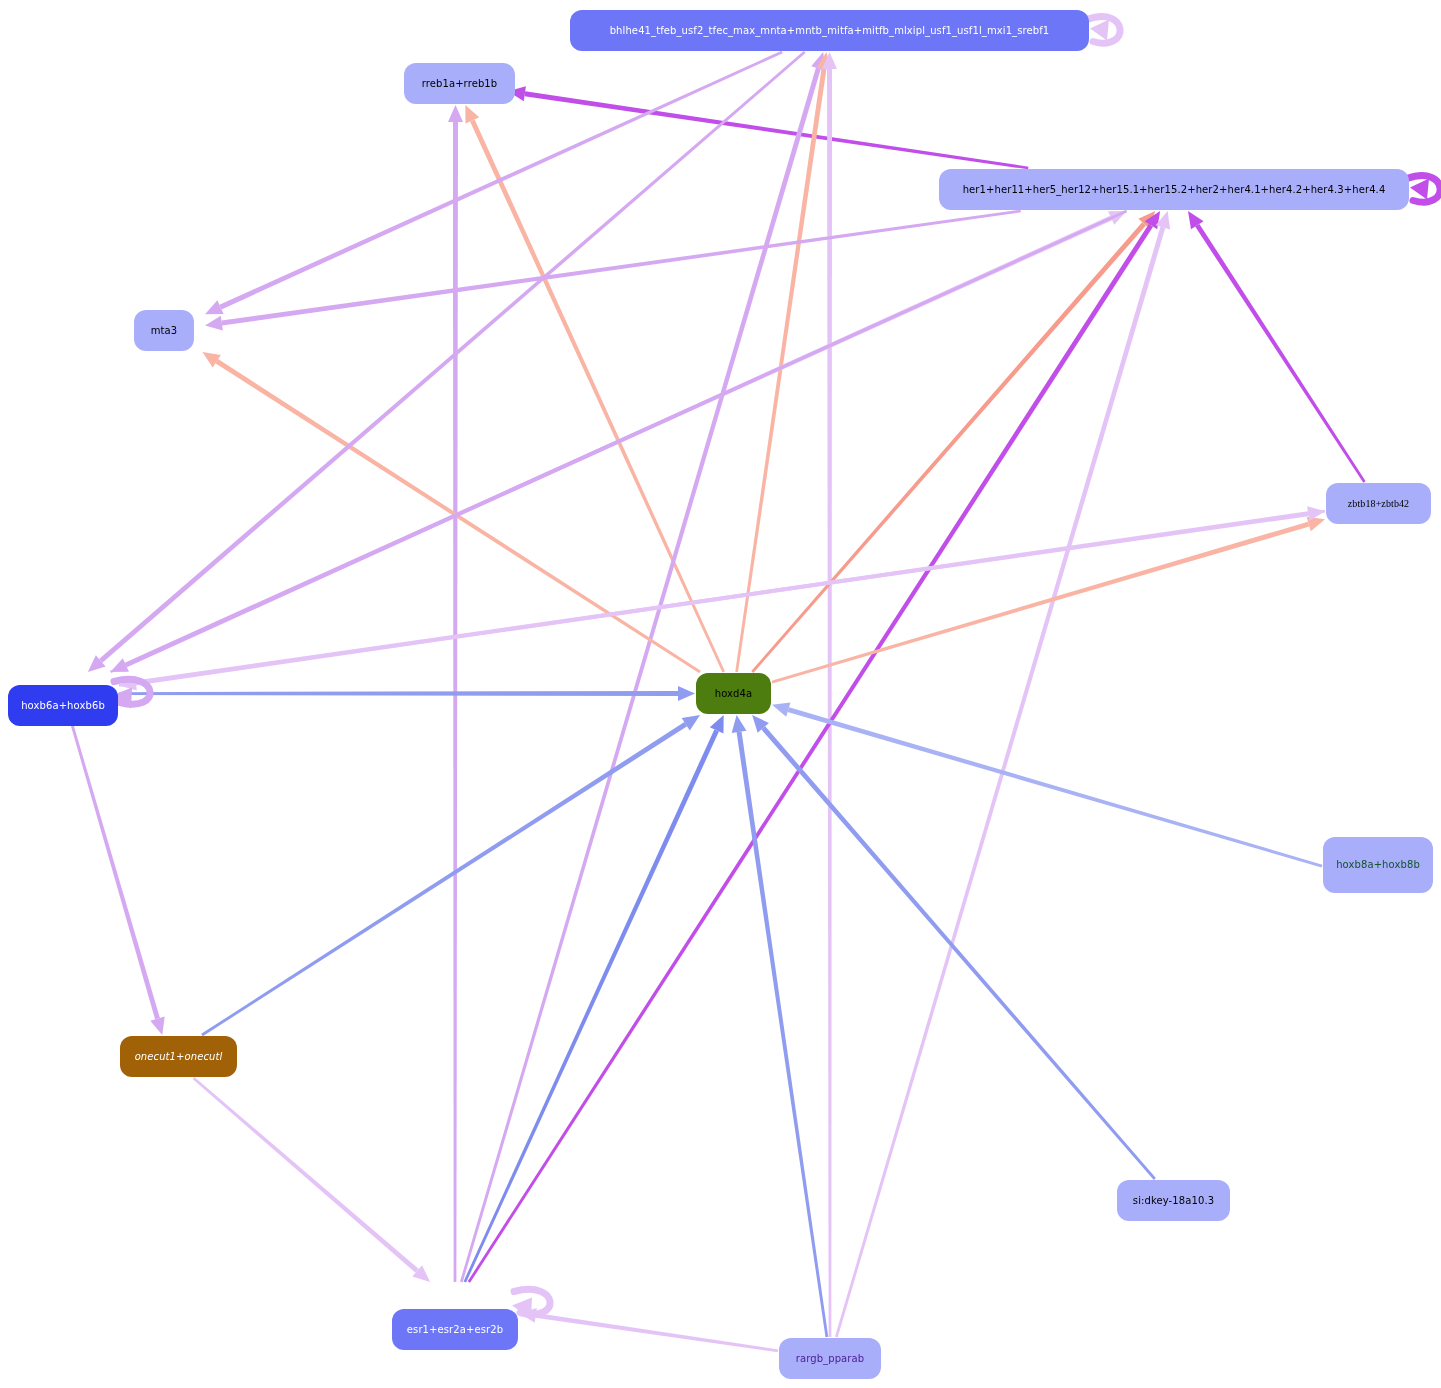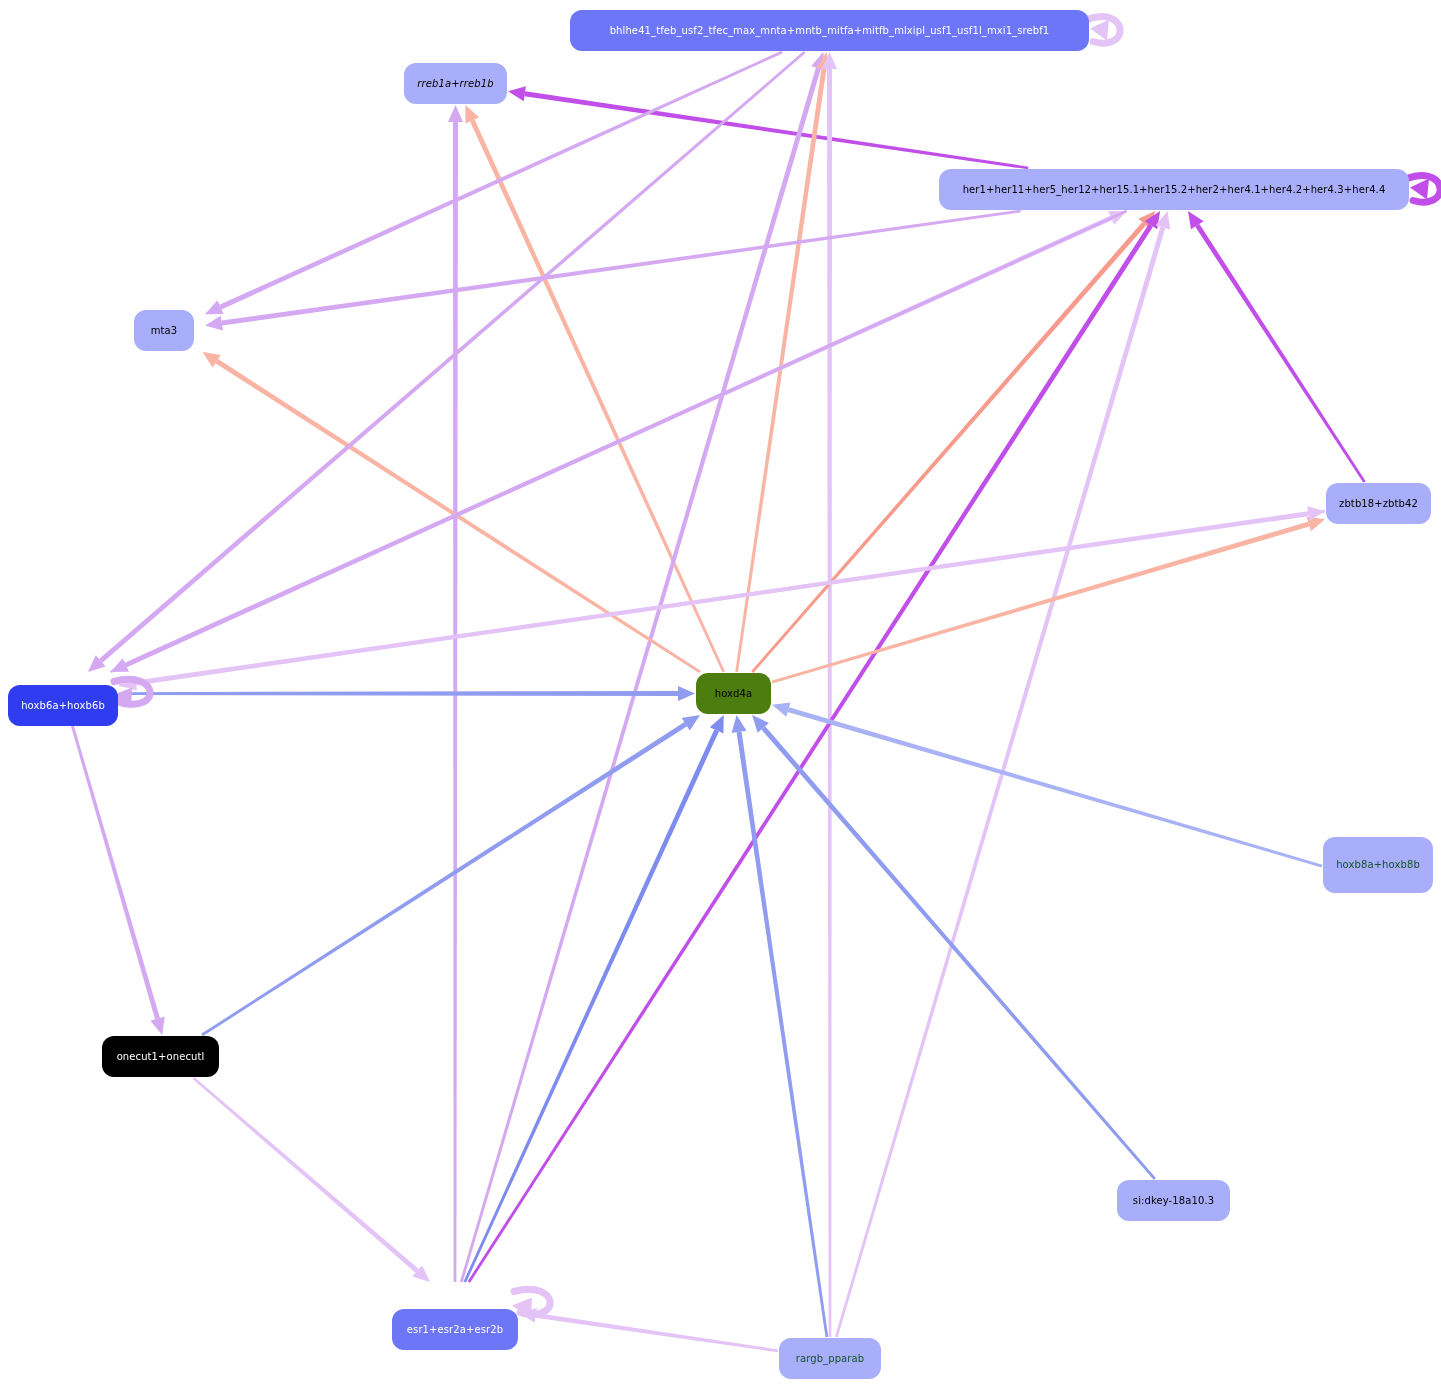--- a/index.html
+++ b/index.html
@@ -114,47 +114,47 @@
         <path d="M 114 681.5 C 160 669.5, 162 713.5, 120 702.5" fill="none" stroke="#d5a8f2" stroke-width="7" stroke-linecap="round"></path>
         <polygon points="112,695.5 132,687.5 131,708.5" fill="#d5a8f2"></polygon>
         <path d="M 514 1291.5 C 560 1279.5, 562 1323.5, 520 1312.5" fill="none" stroke="#e4c4f7" stroke-width="7" stroke-linecap="round"></path>
         <polygon points="512,1305.5 532,1297.5 531,1318.5" fill="#e4c4f7"></polygon>
       </g>
   </svg>
 
   <div class="node" id="n-bhlhe41" style="left: 570px; top: 10px; width: 519px; height: 41px; background: rgb(108, 118, 247); color: rgb(255, 255, 255);">
     <span class="node-label">bhlhe41_tfeb_usf2_tfec_max_mnta+mntb_mitfa+mitfb_mlxipl_usf1_usf1l_mxi1_srebf1</span>
   </div>
-  <div class="node" id="n-rreb1" style="left: 404px; top: 63px; width: 103px; height: 41px; background: rgb(168, 174, 250); color: rgb(0, 0, 0); font-style: italic;">
+  <div class="node" id="n-rreb1" style="left: 404px; top: 63px; width: 111px; height: 41px; background: rgb(168, 174, 250); color: rgb(0, 0, 0);">
     <span class="node-label">rreb1a+rreb1b</span>
   </div>
   <div class="node" id="n-her1" style="left: 939px; top: 169px; width: 470px; height: 41px; background: rgb(168, 174, 250); color: rgb(0, 0, 0);">
     <span class="node-label">her1+her11+her5_her12+her15.1+her15.2+her2+her4.1+her4.2+her4.3+her4.4</span>
   </div>
   <div class="node" id="n-mta3" style="left: 134px; top: 310px; width: 60px; height: 41px; background: rgb(168, 174, 250); color: rgb(0, 0, 0);">
     <span class="node-label">mta3</span>
   </div>
-  <div class="node" id="n-zbtb18" style="left: 1326px; top: 483px; width: 105px; height: 41px; background: rgb(168, 174, 250); color: rgb(0, 0, 0);">
+  <div class="node" id="n-zbtb18" style="left: 1326px; top: 483px; width: 105px; height: 41px; background: rgb(168, 174, 250); color: rgb(0, 0, 0); font-family: Liberation Serif, serif;">
     <span class="node-label">zbtb18+zbtb42</span>
   </div>
   <div class="node" id="n-hoxb6" style="left: 8px; top: 673px; width: 110px; height: 41px; background: rgb(47, 60, 240); color: rgb(255, 255, 255); margin-top: 12px;">
     <span class="node-label">hoxb6a+hoxb6b</span>
   </div>
   <div class="node" id="n-hoxd4a" style="left: 696px; top: 673px; width: 75px; height: 41px; background: #4d7c0f; color: rgb(0, 0, 0);">
     <span class="node-label">hoxd4a</span>
   </div>
   <div class="node" id="n-hoxb8" style="left: 1323px; top: 837px; width: 110px; height: 56px; background: rgb(168, 174, 250); color: #14532d;">
     <span class="node-label">hoxb8a+hoxb8b</span>
   </div>
-  <div class="node" id="n-onecut1" style="left: 102px; top: 1036px; width: 117px; height: 41px; background: #000000; color: rgb(255, 255, 255);">
+  <div class="node" id="n-onecut1" style="left: 120px; top: 1036px; width: 117px; height: 41px; background: #a16207; color: rgb(255, 255, 255); font-style: italic;">
     <span class="node-label">onecut1+onecutl</span>
   </div>
   <div class="node" id="n-sidkey" style="left: 1117px; top: 1180px; width: 113px; height: 41px; background: rgb(168, 174, 250); color: #000000;">
     <span class="node-label">si:dkey-18a10.3</span>
   </div>
   <div class="node" id="n-esr1" style="left: 392px; top: 1283px; width: 126px; height: 41px; background: rgb(108, 118, 247); color: rgb(255, 255, 255); margin-top: 26px;">
     <span class="node-label">esr1+esr2a+esr2b</span>
   </div>
-  <div class="node" id="n-rargb" style="left: 779px; top: 1338px; width: 102px; height: 41px; background: rgb(168, 174, 250); color: #14532d;">
+  <div class="node" id="n-rargb" style="left: 779px; top: 1338px; width: 102px; height: 41px; background: rgb(168, 174, 250); color: #4c1d95;">
     <span class="node-label">rargb_pparab</span>
   </div>
 
 </div>
 
 </body></html>

